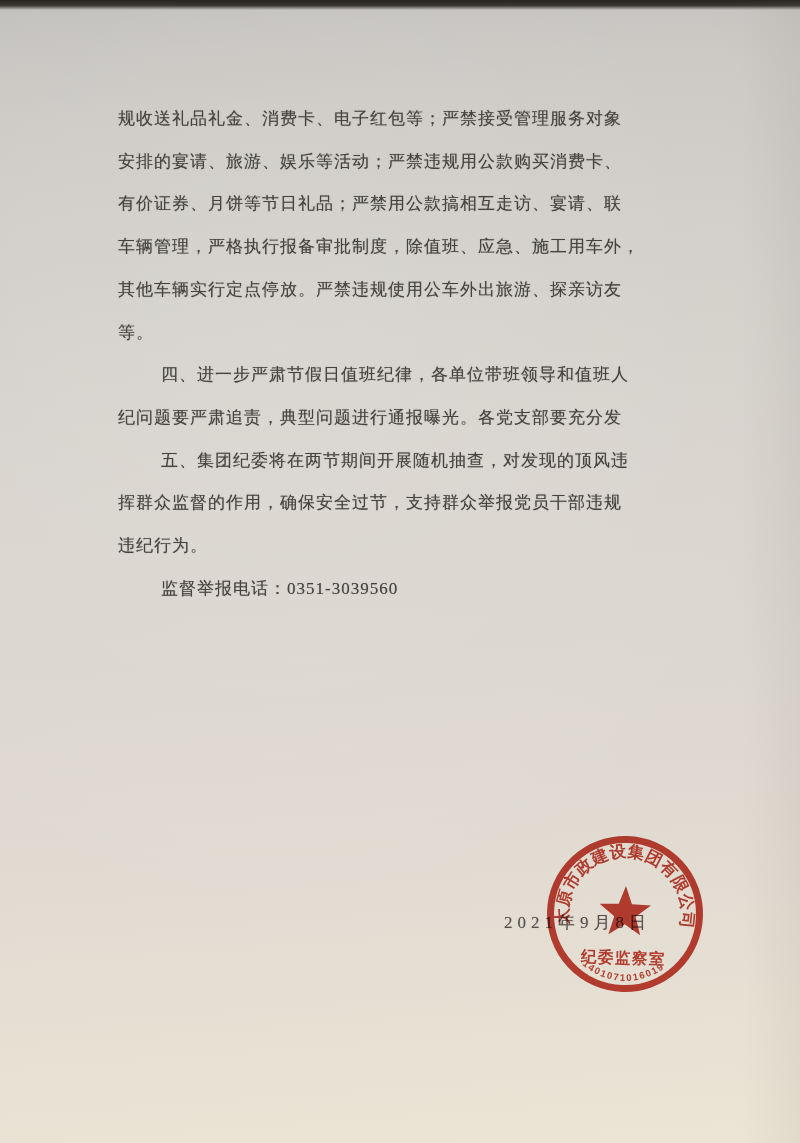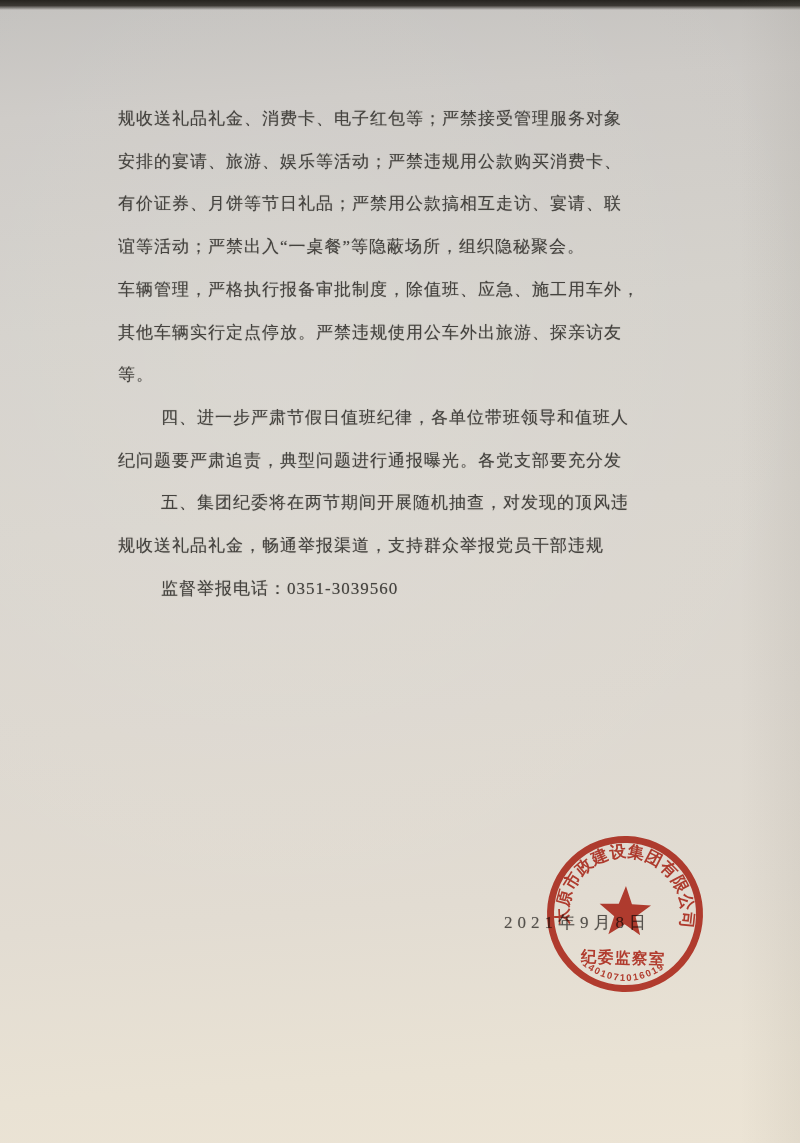--- a/index.html
+++ b/index.html
@@ -48,28 +48,28 @@
 
 <div class="photo">
 
   <div class="top-edge"></div>
   <div class="right-shade"></div>
 
   <div class="doc-text">
     <div class="line">规收送礼品礼金、消费卡、电子红包等；严禁接受管理服务对象</div>
     <div class="line">安排的宴请、旅游、娱乐等活动；严禁违规用公款购买消费卡、</div>
     <div class="line">有价证券、月饼等节日礼品；严禁用公款搞相互走访、宴请、联</div>
-    <div class="line">谊等活动；严禁出入“一桌餐”等隐蔽场所，组织隐秘聚会。</div>
     <div class="line">车辆管理，严格执行报备审批制度，除值班、应急、施工用车外，</div>
     <div class="line">其他车辆实行定点停放。严禁违规使用公车外出旅游、探亲访友</div>
     <div class="line">等。</div>
     <div class="line indent">四、进一步严肃节假日值班纪律，各单位带班领导和值班人</div>
     <div class="line">纪问题要严肃追责，典型问题进行通报曝光。各党支部要充分发</div>
     <div class="line indent">五、集团纪委将在两节期间开展随机抽查，对发现的顶风违</div>
-    <div class="line">规收送礼品礼金，畅通举报渠道，支持群众举报党员干部违规</div>
+    <div class="line">挥群众监督的作用，确保安全过节，支持群众举报党员干部违规</div>
+    <div class="line">违纪行为。</div>
     <div class="line indent">监督举报电话：0351-3039560</div>
   </div>
 
   <div class="date">2021年9月8日</div>
 
   <svg class="seal" viewBox="0 0 164 164">
     <defs>
       <path id="sealTopArc" d="M 27.1 97.2 A 57 57 0 1 1 136.9 97.2" fill="none"></path>
       <path id="sealBottomArc" d="M 27.9 119.9 A 66 66 0 0 0 137.1 119.9" fill="none"></path>
     </defs>

